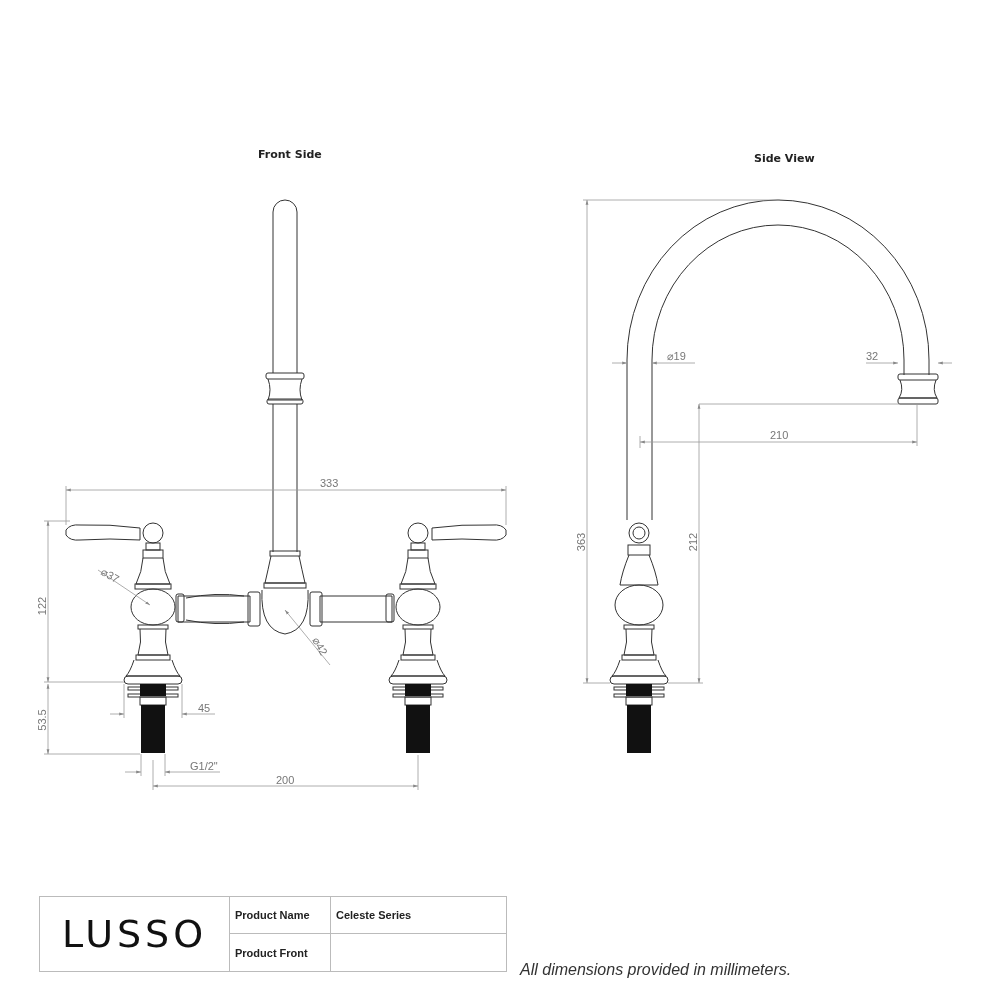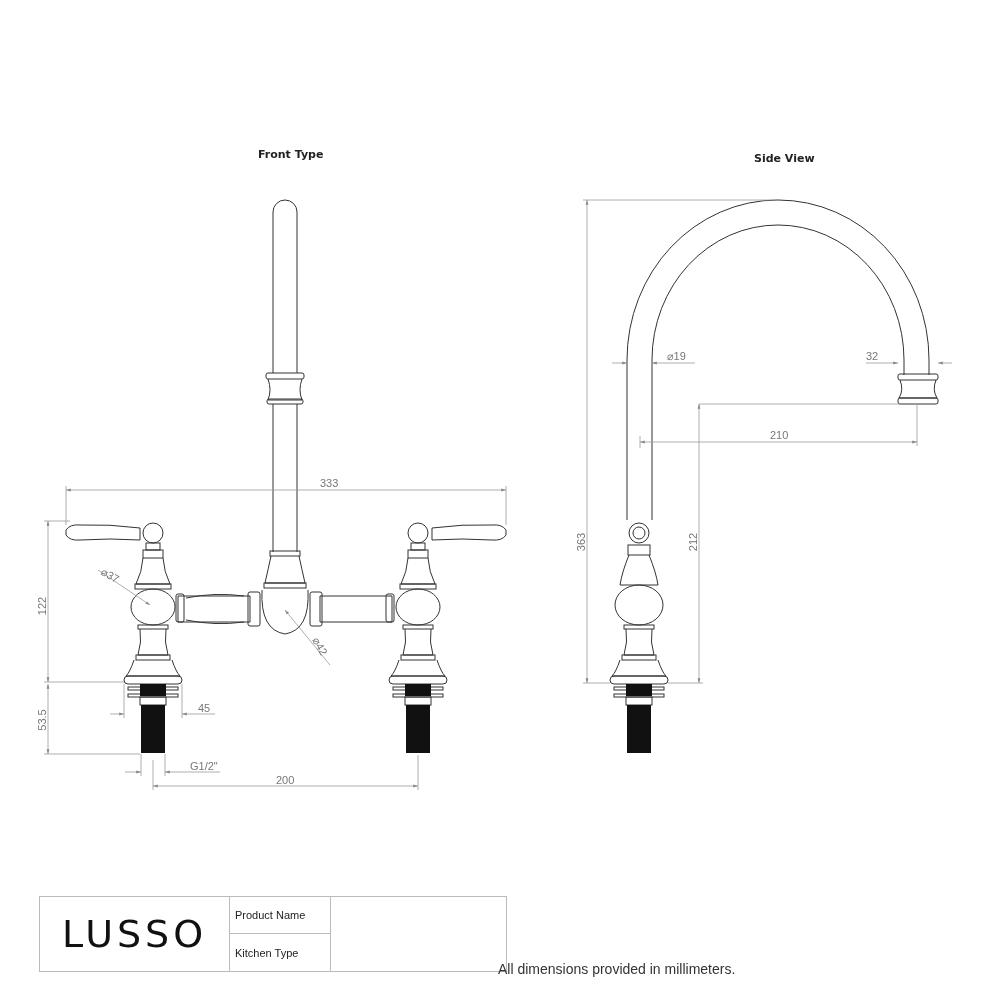--- a/index.html
+++ b/index.html
@@ -2,31 +2,31 @@
 <html><head>
 <meta charset="utf-8">
 <style>
   html,body{margin:0;padding:0;background:#fff;}
   body{width:1000px;height:1000px;position:relative;overflow:hidden;font-family:"Liberation Sans",sans-serif;}
   .view-title{position:absolute;font-size:11px;font-weight:bold;color:#222;font-family:"DejaVu Sans",sans-serif;}
   svg.drawing{position:absolute;left:0;top:0;}
   .dim{font-family:"Liberation Sans",sans-serif;font-size:11px;fill:#777;}
   .tb{position:absolute;left:39px;top:896px;width:468px;height:76px;border:1px solid #bbb;box-sizing:border-box;display:flex;}
   .tb-logo{width:189px;border-right:1px solid #bbb;display:flex;align-items:center;justify-content:center;font-size:38px;letter-spacing:4px;color:#111;font-family:"DejaVu Sans",sans-serif;}
-  .tb-col{display:flex;flex-direction:column;}
+  .tb-col{display:flex;flex-direction:column;font-weight:bold;}
   .tb-col .cell{height:37px;display:flex;align-items:center;padding-left:5px;font-size:11px;color:#222;box-sizing:border-box;}
   .tb-col .cell:first-child{border-bottom:1px solid #bbb;}
   .tb-lab{width:100px;border-right:1px solid #bbb;}
   .tb-val{flex:1;}
-  .note{position:absolute;left:498px;top:961px;font-size:14px;color:#333;}
+  .note{position:absolute;left:520px;top:961px;font-size:16px;font-style:italic;color:#333;}
 </style>
 </head>
 <body>
 
-<div class="view-title" style="left:258px;top:148px;">Front Type</div>
+<div class="view-title" style="left:258px;top:148px;">Front Side</div>
 <div class="view-title" style="left:754px;top:152px;">Side View</div>
 
 <svg class="drawing" width="1000" height="1000" viewBox="0 0 1000 1000">
   <defs>
     <marker id="ar" viewBox="0 0 10 10" refX="10" refY="5" markerWidth="6" markerHeight="6" orient="auto-start-reverse">
       <path d="M0,2 L10,5 L0,8 z" fill="#888"></path>
     </marker>
   </defs>
 
   <g fill="none" stroke="#333" stroke-width="1">
@@ -167,18 +167,19 @@
   <text class="dim" x="697" y="542" transform="rotate(-90 697 542)" text-anchor="middle">212</text>
   <text class="dim" x="770" y="439">210</text>
   <text class="dim" x="667" y="360">⌀19</text>
   <text class="dim" x="866" y="360">32</text>
 </svg>
 
 <div class="tb">
   <div class="tb-logo">LUSSO</div>
   <div class="tb-col tb-lab">
     <div class="cell">Product Name</div>
-    <div class="cell">Kitchen Type</div>
+    <div class="cell">Product Front</div>
   </div>
   <div class="tb-col tb-val">
+    <div class="cell">Celeste Series</div>
   </div>
 </div>
 <div class="note">All dimensions provided in millimeters.</div>
 
 </body></html>

